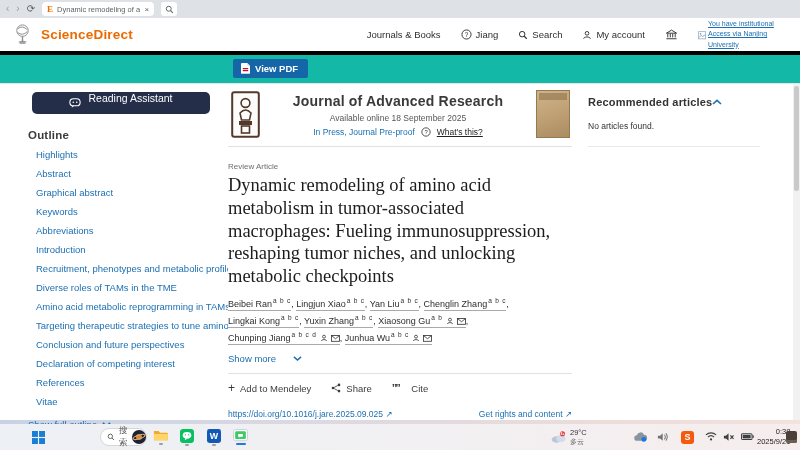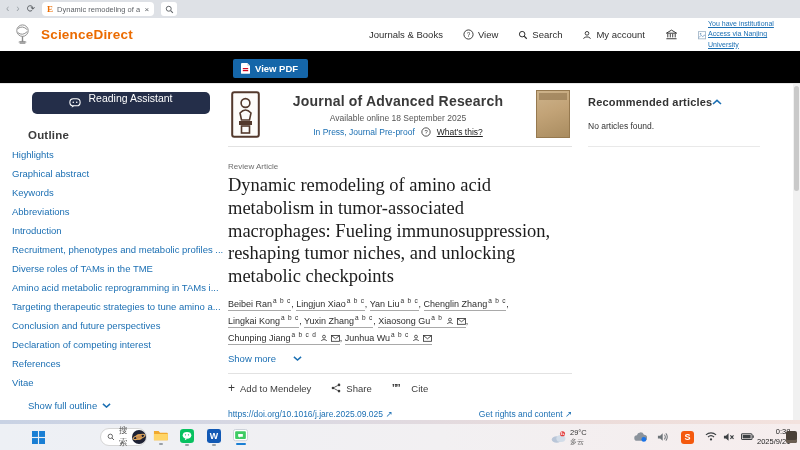--- a/index.html
+++ b/index.html
@@ -19,31 +19,31 @@
 
   
   .sd-header { height:37px; background:#fff; border-bottom:4px solid #000000; display:flex; align-items:center; padding:0 10px 0 12px; }
   .brand { display:flex; align-items:center; gap:8px; }
   .brand-name { color:#eb6b00; font-size:13.5px; font-weight:bold; letter-spacing:.2px; }
   .hdr-nav { margin-left:auto; display:flex; align-items:center; gap:20px; font-size:9.5px; color:#2e2e2e; }
   .hdr-item { display:flex; align-items:center; gap:4px; white-space:nowrap; }
   .inst-link { width:92px; font-size:7px; color:#1b6fb3; text-decoration:underline; line-height:1.5; display:flex; gap:2px; }
 
   
-  .pdf-strip { height:29px; background:#000000; border-bottom:1px solid #e6e6e6; padding-left:233px; }
+  .pdf-strip { height:29px; background:#14b8a6; border-bottom:1px solid #e6e6e6; padding-left:233px; }
   .view-pdf { display:inline-flex; align-items:center; gap:5px; margin-top:4px; background:#1566a9; color:#fff; font-size:9.5px; font-weight:bold; padding:4px 10px 4px 8px; border-radius:2px; }
 
   
   .page { display:flex; height:336px; background:#fff; position:relative; }
 
   
   .sidebar { width:228px; padding-top:8px; flex-shrink:0; }
   .ra-btn { margin-left:32px; width:178px; height:22px; background:#242e49; border-radius:5px; color:#fff; font-size:10.5px; display:flex; justify-content:center; gap:7px; }
   .outline-title { margin:15px 0 4px 28px; font-size:11.5px; color:#3c3c3c; font-weight:bold; letter-spacing:.2px; }
-  .o-item { height:19px; display:flex; align-items:center; padding-left:12px; padding-right:8px; font-size:9.5px; color:#1b6fb3; white-space:nowrap; overflow:hidden; }
+  .o-item { height:19px; display:flex; align-items:center; padding-left:36px; padding-right:8px; font-size:9.5px; color:#1b6fb3; white-space:nowrap; overflow:hidden; }
   .show-full { margin:8px 0 0 28px; font-size:9.5px; color:#1b6fb3; display:flex; align-items:center; gap:5px; }
 
   
   .main { width:344px; flex-shrink:0; }
   .banner { display:flex; padding:6px 2px 8px 3px; border-bottom:1px solid #e2e2e2; }
   .crest { width:29px; height:47px; margin-top:1px; }
   .banner-center { flex:1; text-align:center; padding-top:3px; }
   .j-name { font-size:14px; color:#3a3a3a; font-weight:bold; letter-spacing:.2px; }
   .j-avail { font-size:8.5px; color:#555; margin-top:4px; }
   .j-status-row { margin-top:4px; font-size:8.5px; display:flex; justify-content:center; align-items:center; gap:6px; }
@@ -133,21 +133,21 @@
   </div>
   <div class="hdr-nav">
     <span class="hdr-item">
         <span>Journals &amp; Books</span>
       </span>
     <span class="hdr-item">
       <svg viewBox="0 0 12 12" width="11">
           <circle cx="6" cy="6" r="5" fill="none" stroke="#2e2e2e"></circle>
           <text x="6" y="8.4" font-size="7" text-anchor="middle" fill="#2e2e2e">?</text>
         </svg>
-      <span>View</span>
+      <span>Jiang</span>
     </span>
     <span class="hdr-item">
       <svg viewBox="0 0 12 12" width="10">
           <circle cx="5" cy="5" r="3.3" fill="none" stroke="#2e2e2e" stroke-width="1.2"></circle>
           <line x1="7.5" y1="7.5" x2="10.5" y2="10.5" stroke="#2e2e2e" stroke-width="1.3"></line>
         </svg>
       <span>Search</span>
     </span>
     <span class="hdr-item">
       <svg viewBox="0 0 12 12" width="10">
@@ -196,20 +196,21 @@
           <rect x="1" y="1" width="12" height="8.3" rx="4" fill="none" stroke="#fff" stroke-width="1.2"></rect>
           <circle cx="5" cy="5.1" r=".9" fill="#fff"></circle>
           <circle cx="9" cy="5.1" r=".9" fill="#fff"></circle>
           <path d="M4 9.3 L3.1 11.6 L6.4 9.3 Z" fill="#fff"></path>
         </svg>
       <span>Reading Assistant</span>
     </div>
     <div class="outline-title">Outline</div>
     <div>
       <div class="o-item">Highlights</div>
+      <div class="o-item">Abstract</div>
       <div class="o-item">Graphical abstract</div>
       <div class="o-item">Keywords</div>
       <div class="o-item">Abbreviations</div>
       <div class="o-item">Introduction</div>
       <div class="o-item">Recruitment, phenotypes and metabolic profiles ...</div>
       <div class="o-item">Diverse roles of TAMs in the TME</div>
       <div class="o-item">Amino acid metabolic reprogramming in TAMs i...</div>
       <div class="o-item">Targeting therapeutic strategies to tune amino a...</div>
       <div class="o-item">Conclusion and future perspectives</div>
       <div class="o-item">Declaration of competing interest</div>

